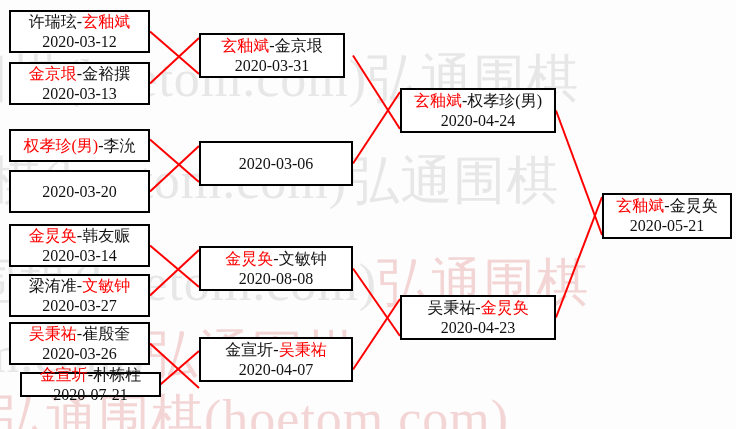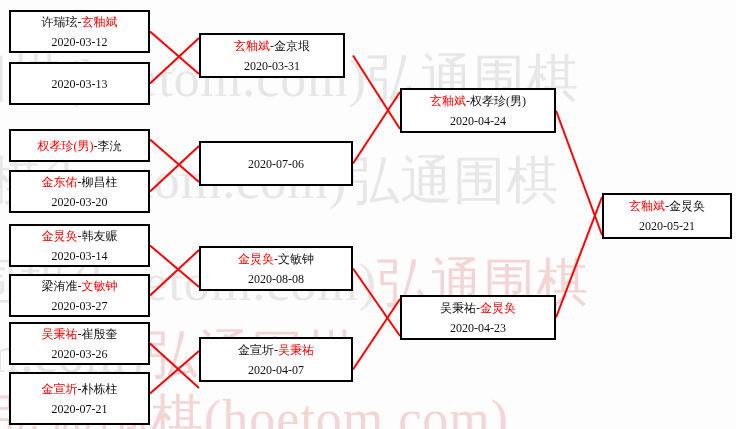--- a/index.html
+++ b/index.html
@@ -17,21 +17,21 @@
   }
   .wm-gray{color:#e7e7e7;}
   .wm-pink{color:#f3d5d5;}
   
   #connectors{position:absolute;left:0;top:0;z-index:1;}
   
   .match-box{
     position:absolute;z-index:2;box-sizing:border-box;
     background:#ffffff;border:2px solid #000;
     display:flex;flex-direction:column;justify-content:center;align-items:center;
-    font-size:12px;line-height:20px;color:#111;text-align:center;
+    font-size:16px;line-height:20px;color:#111;text-align:center;
   }
   .name-line,.date-line{white-space:nowrap;}
   .winner{color:#fd0000;}
 </style>
 </head>
 <body>
 
 <div class="wm-row wm" style="left:-150px;top:44px"><span class="wm-gray">弘通围棋(hoetom.com)</span><span class="wm-gray">弘通围棋</span></div>
 <div class="wm-row wm" style="left:-170px;top:146px"><span class="wm-gray">弘通围棋(hoetom.com)</span><span class="wm-gray">弘通围棋</span></div>
 <div class="wm-row wm" style="left:-140px;top:248px"><span class="wm-gray">弘通围棋(hoetom.com)</span><span class="wm-pink">弘通围棋</span></div>
@@ -55,52 +55,52 @@
     <line x1="556" y1="110.5" x2="602" y2="235"></line>
     <line x1="556" y1="317.5" x2="602" y2="197"></line>
   </g>
 </svg>
 
 <div class="match-box" style="left:9px;top:10px;width:141px;height:43px">
   <div class="name-line"><span class="p1">许瑞玹</span><span class="sep">-</span><span class="p2 winner">玄釉斌</span></div>
   <div class="date-line">2020-03-12</div>
 </div>
 <div class="match-box" style="left:9px;top:62px;width:141px;height:43px">
+  <div class="name-line"><span class="p1 winner">金京垠</span><span class="sep">-</span><span class="p2">金裕撰</span></div>
   <div class="date-line">2020-03-13</div>
 </div>
 <div class="match-box" style="left:9px;top:129px;width:141px;height:33px">
   <div class="name-line"><span class="p1 winner">权孝珍(男)</span><span class="sep">-</span><span class="p2">李沇</span></div>
 </div>
 <div class="match-box" style="left:9px;top:170px;width:141px;height:43px">
-  <div class="name-line"><span class="p1 winner">金东佑</span><span class="sep">-</span><span class="p2">柳昌柱</span></div>
   <div class="date-line">2020-03-20</div>
 </div>
 <div class="match-box" style="left:9px;top:224px;width:141px;height:43px">
   <div class="name-line"><span class="p1 winner">金炅奂</span><span class="sep">-</span><span class="p2">韩友赈</span></div>
   <div class="date-line">2020-03-14</div>
 </div>
 <div class="match-box" style="left:9px;top:274px;width:141px;height:43px">
   <div class="name-line"><span class="p1">梁洧准</span><span class="sep">-</span><span class="p2 winner">文敏钟</span></div>
   <div class="date-line">2020-03-27</div>
 </div>
 <div class="match-box" style="left:9px;top:322px;width:141px;height:43px">
   <div class="name-line"><span class="p1 winner">吴秉祐</span><span class="sep">-</span><span class="p2">崔殷奎</span></div>
   <div class="date-line">2020-03-26</div>
 </div>
-<div class="match-box" style="left:9px;top:372px;width:141px;height:53px">
+<div class="match-box" style="left:20px;top:372px;width:141px;height:25px">
   <div class="name-line"><span class="p1 winner">金宣圻</span><span class="sep">-</span><span class="p2">朴栋柱</span></div>
   <div class="date-line">2020-07-21</div>
 </div>
 
 <div class="match-box" style="left:199px;top:33px;width:146px;height:45px">
   <div class="name-line"><span class="p1 winner">玄釉斌</span><span class="sep">-</span><span class="p2">金京垠</span></div>
   <div class="date-line">2020-03-31</div>
 </div>
 <div class="match-box" style="left:199px;top:141px;width:154px;height:45px">
-  <div class="date-line">2020-07-06</div>
+  <div class="date-line">2020-03-06</div>
 </div>
 <div class="match-box" style="left:199px;top:246px;width:154px;height:45px">
   <div class="name-line"><span class="p1 winner">金炅奂</span><span class="sep">-</span><span class="p2">文敏钟</span></div>
   <div class="date-line">2020-08-08</div>
 </div>
 <div class="match-box" style="left:199px;top:337px;width:154px;height:45px">
   <div class="name-line"><span class="p1">金宣圻</span><span class="sep">-</span><span class="p2 winner">吴秉祐</span></div>
   <div class="date-line">2020-04-07</div>
 </div>
 

